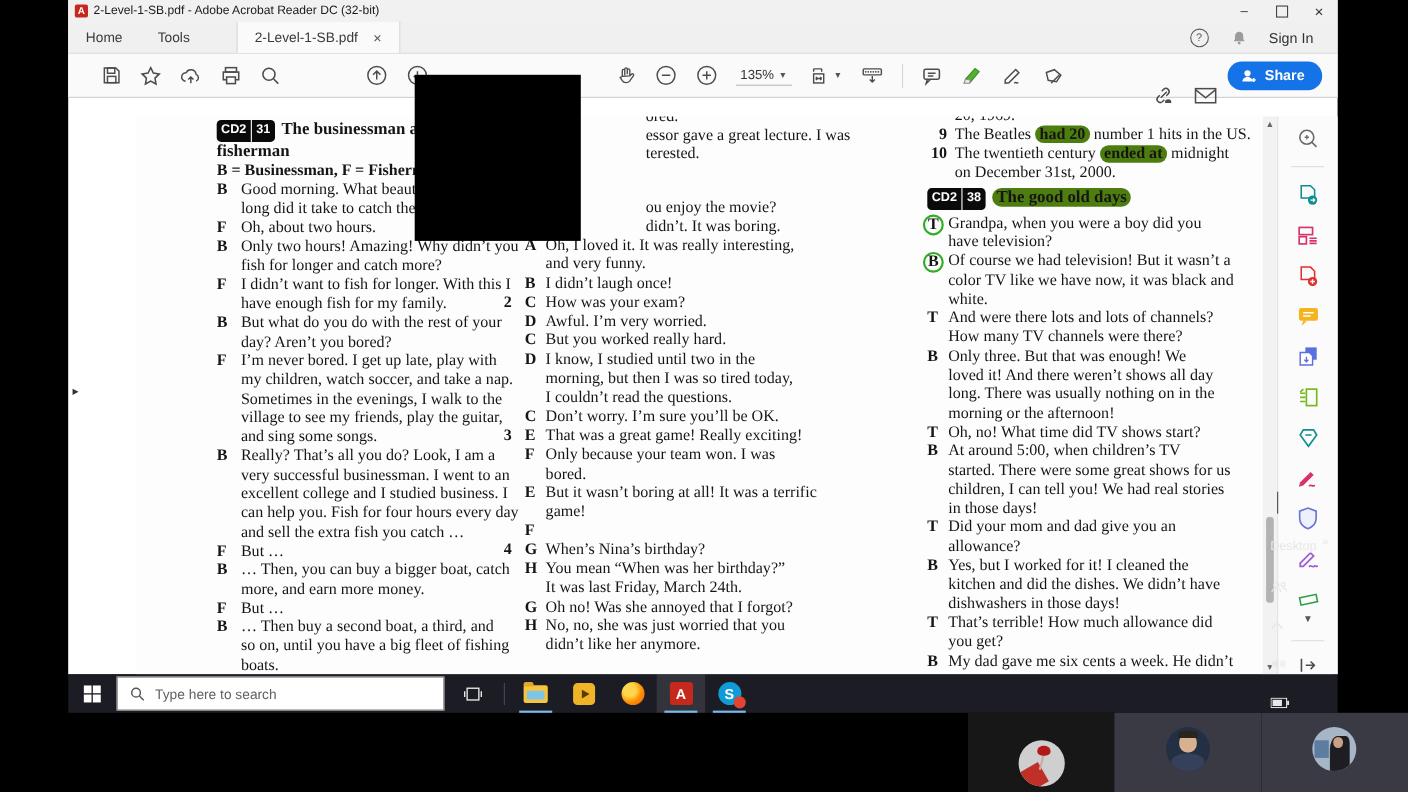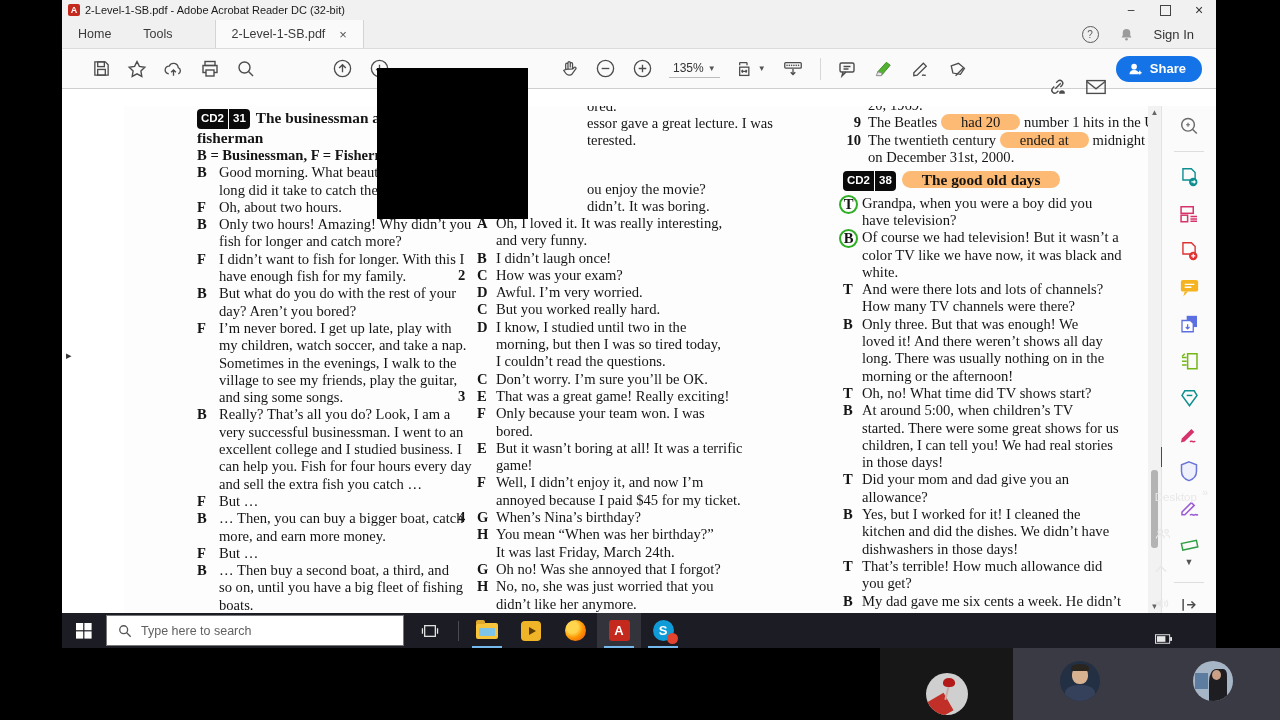--- a/index.html
+++ b/index.html
@@ -52,21 +52,21 @@
   .col3 .dline{grid-template-columns:19px 1fr;}
   .dsp,.dnum,.fnum{font-weight:bold;}
   .circ{border:2px solid #2fae25;border-radius:50%;width:15px;height:15px;display:inline-flex;align-items:center;
         justify-content:center;margin-left:-4px;line-height:13px;}
   .ttl{font-weight:bold;font-size:15.3px;line-height:17.5px;white-space:pre-wrap;}
   .cast{font-weight:bold;margin:1px 0 0 0;}
   .cdbadge{display:inline-flex;background:#0a0a0a;color:#fff;border-radius:4px;overflow:hidden;
            font-family:"Liberation Sans",sans-serif;font-size:11.5px;font-weight:bold;vertical-align:1px;margin-right:6px;}
   .cdbadge span{padding:1px 4px;}
   .cdbadge .trk{border-left:1.5px solid #fff;}
-  .hl{background:#fdba74;border-radius:9px;padding:0 20px;}
+  .hl{background:#4d7c0f;border-radius:9px;padding:0 4px;font-weight:bold;}
   .fline{display:grid;grid-template-columns:25px 1fr;}
   .fnum{text-align:right;padding-right:7px;}
   .c3badge{margin:5px 0 4px 0;}
   .navarrow{position:absolute;font-size:11px;color:#333;}
 
   
   .vscroll{position:absolute;left:1148px;top:106px;width:13px;height:507px;background:#f2f2f2;}
   .varrow{position:absolute;left:0;width:13px;text-align:center;font-size:8px;color:#666;}
   .vthumb{position:absolute;left:3px;top:364px;width:7px;height:78px;background:#b3b3b3;border-radius:3px;}
   .toolspanel{position:absolute;left:1161px;top:106px;width:55px;height:507px;background:#fbfbfb;border-left:1px solid #e3e3e3;
@@ -444,22 +444,20 @@
           <div class="dline">
             <span class="dnum"></span>
             <span class="dsp">E</span>
             <span class="dtx">But it wasn’t boring at all! It was a terrific
 game!</span>
           </div>
 
           <div class="dline">
             <span class="dnum"></span>
             <span class="dsp">F</span>
-            <span class="dtx">Well, I didn’t enjoy it, and now I’m
-annoyed because I paid $45 for my ticket.</span>
           </div>
 
           <div class="dline">
             <span class="dnum">4</span>
             <span class="dsp">G</span>
             <span class="dtx">When’s Nina’s birthday?</span>
           </div>
 
           <div class="dline">
             <span class="dnum"></span>

